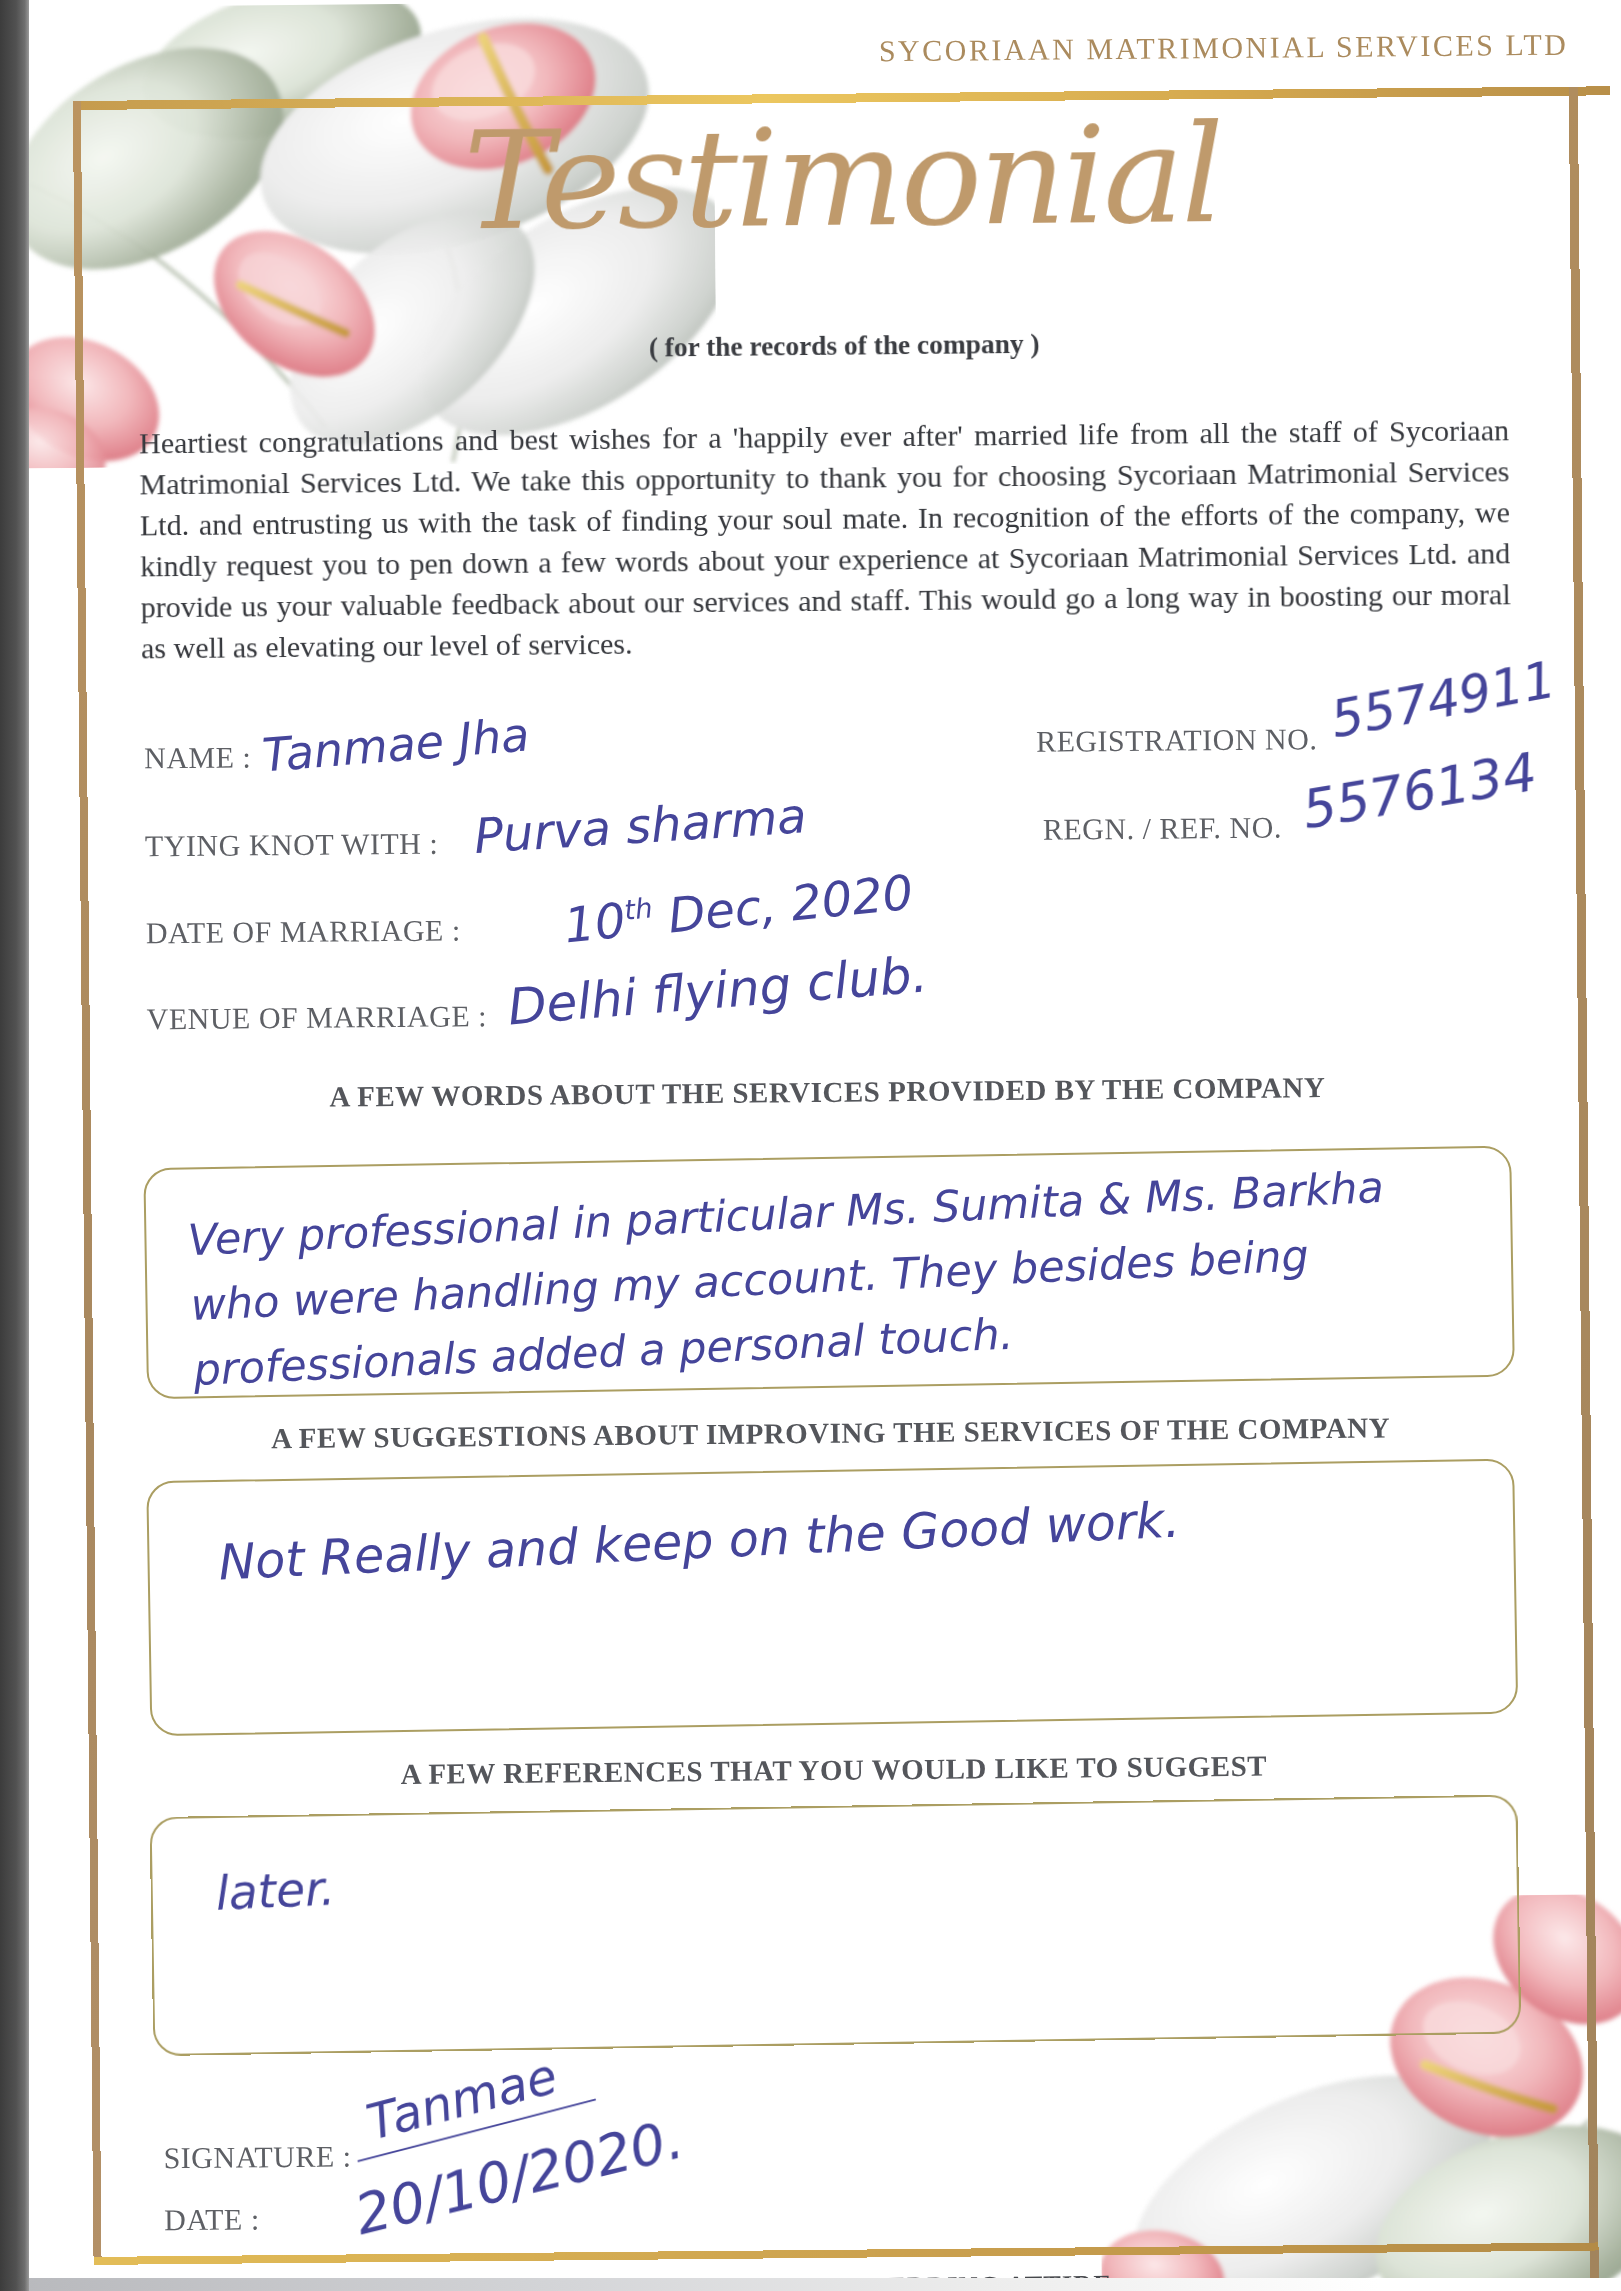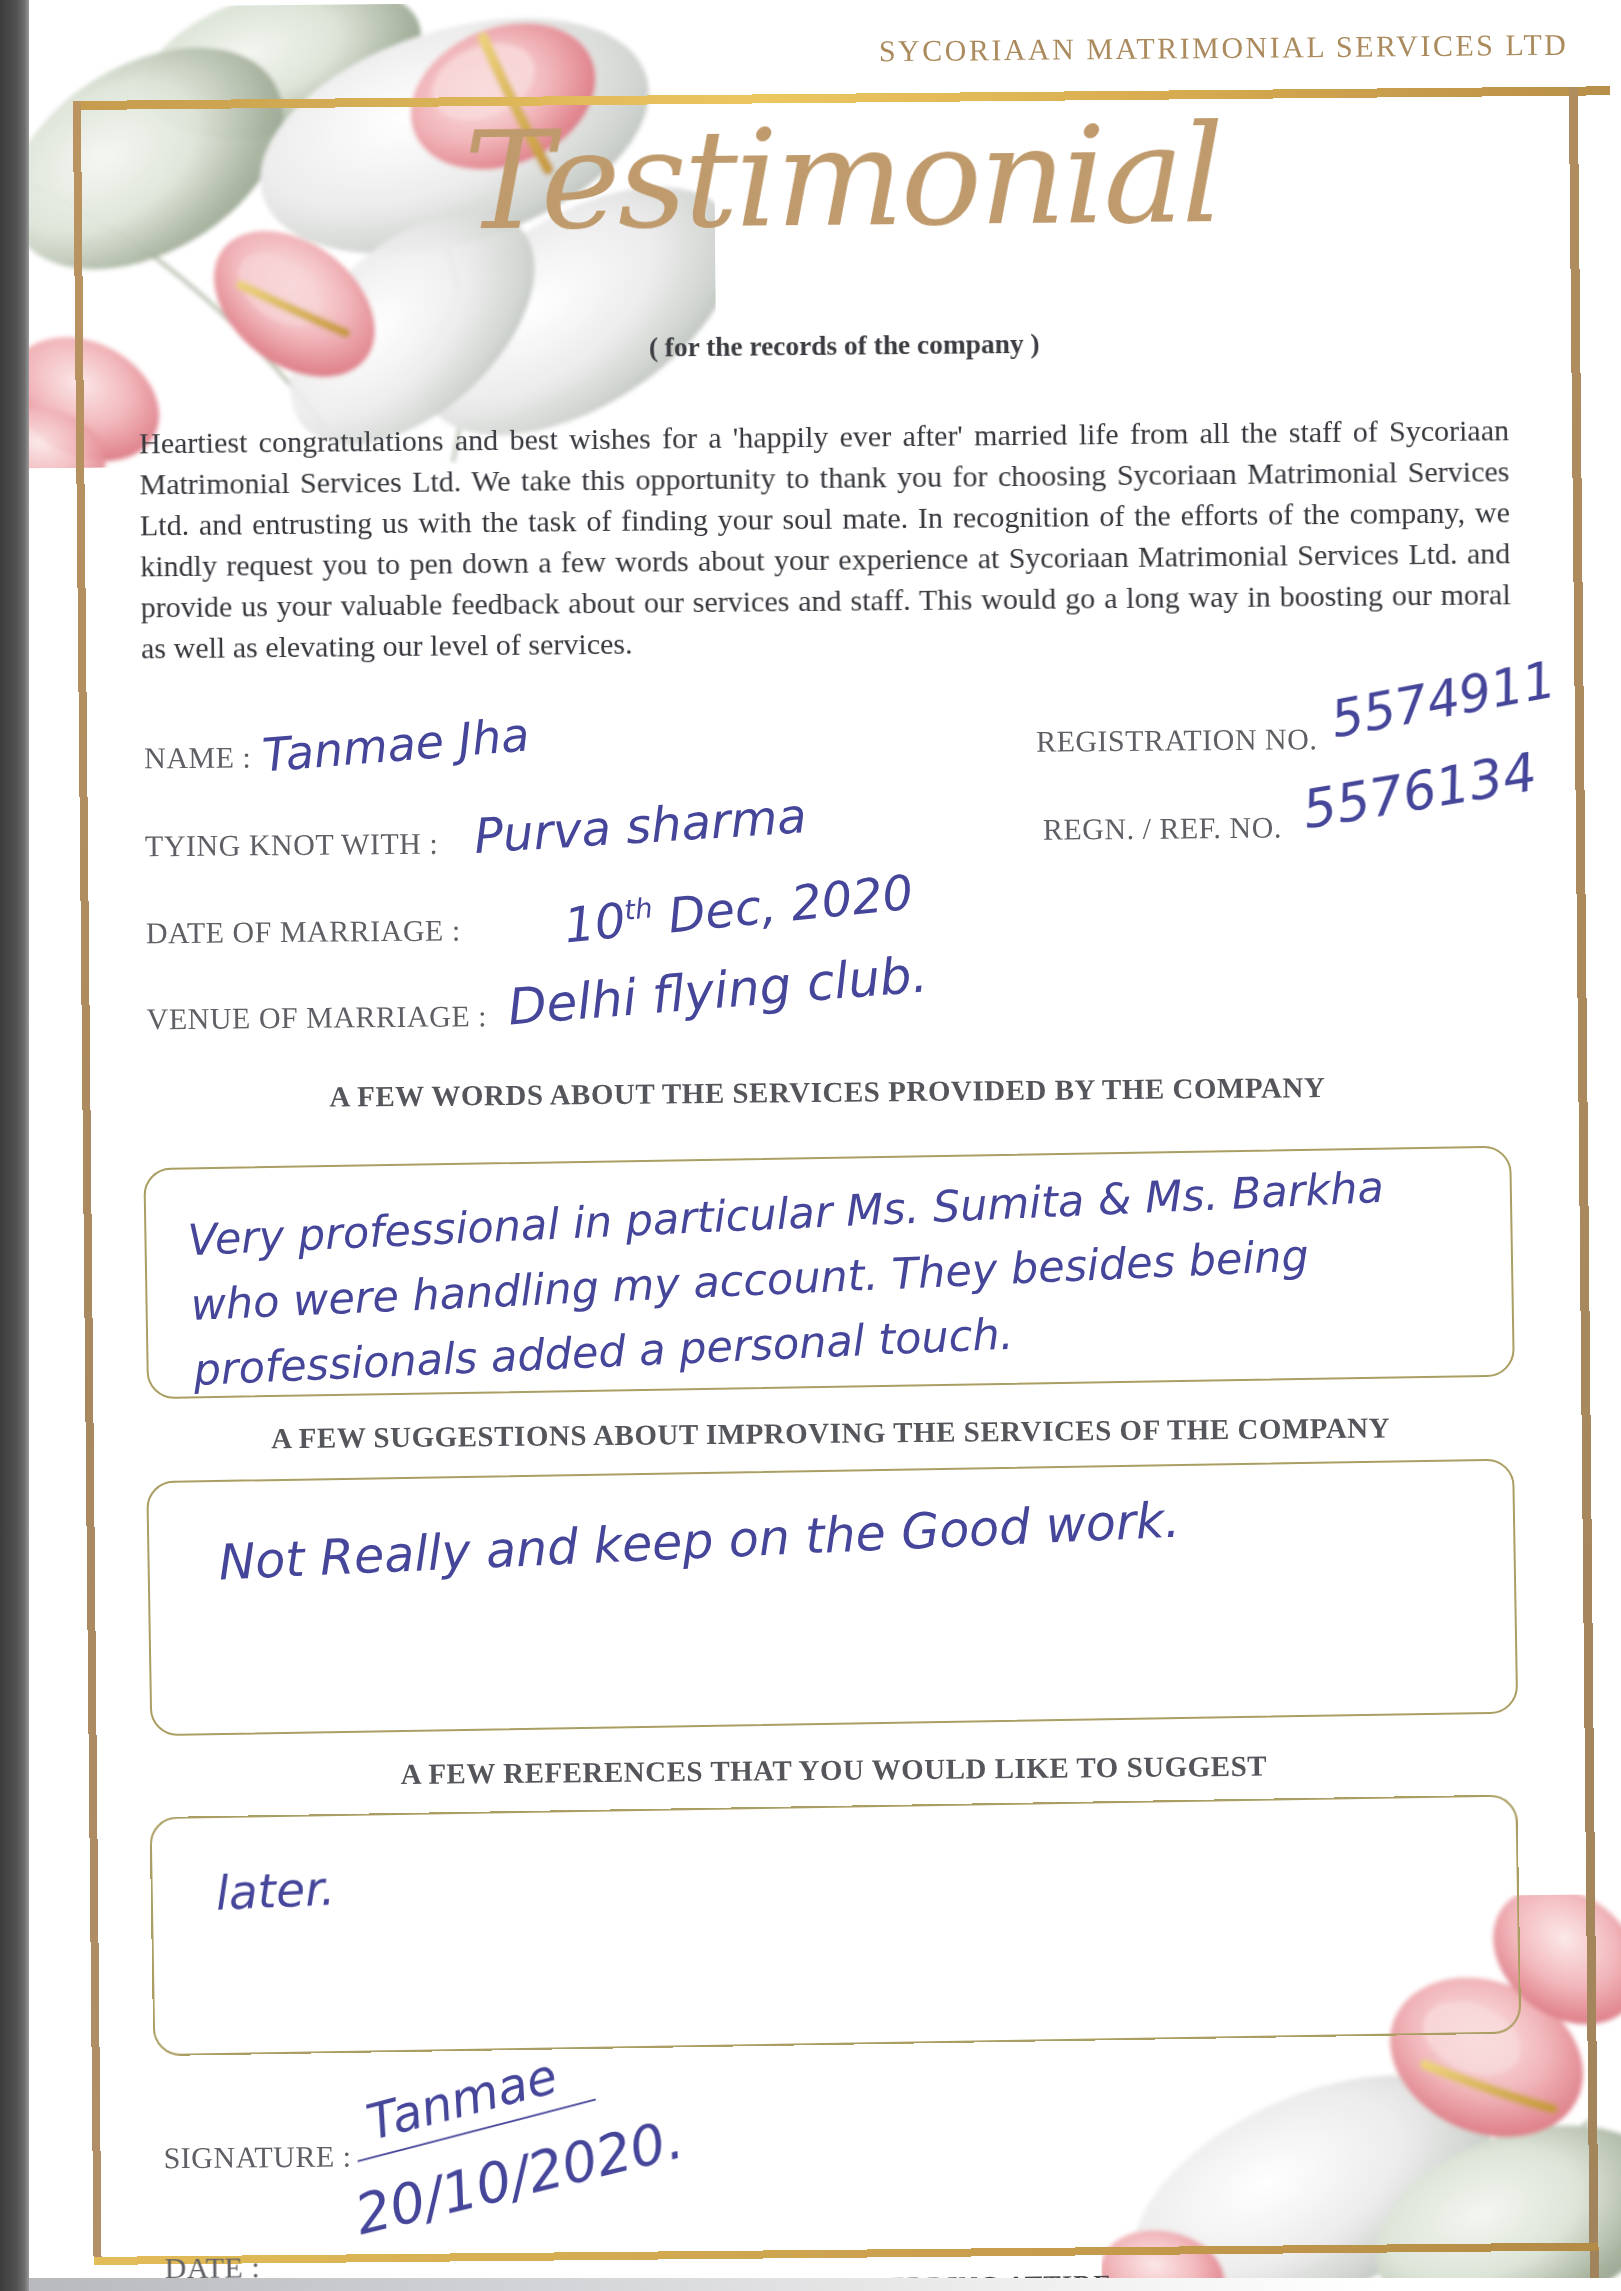--- a/index.html
+++ b/index.html
@@ -177,19 +177,19 @@
   <div class="box" style="top:1806px;height:235px;">
     <div class="hand-lines" style="top:41px;left:63px;">
       <div class="hand-line" style="font-size:47px;">later.</div>
     </div>
   </div>
 
   <div class="label" style="left:155px;top:2135px;">SIGNATURE :</div>
   <div class="hand" style="left:338px;top:2066px;font-size:49px;">
     <span class="sig-value">Tanmae</span>
   </div>
-  <div class="label" style="left:155px;top:2197px;margin-top:48px;">DATE :</div>
+  <div class="label" style="left:155px;top:2197px;">DATE :</div>
   <div class="hand" style="left:343px;top:2142px;font-size:55px;transform:rotate(-13deg);">20/10/2020.</div>
 
   <div class="bottom-note">PHOTOGRAPH IN WEDDING ATTIRE</div>
 
 </div>
 
 
 </body></html>

